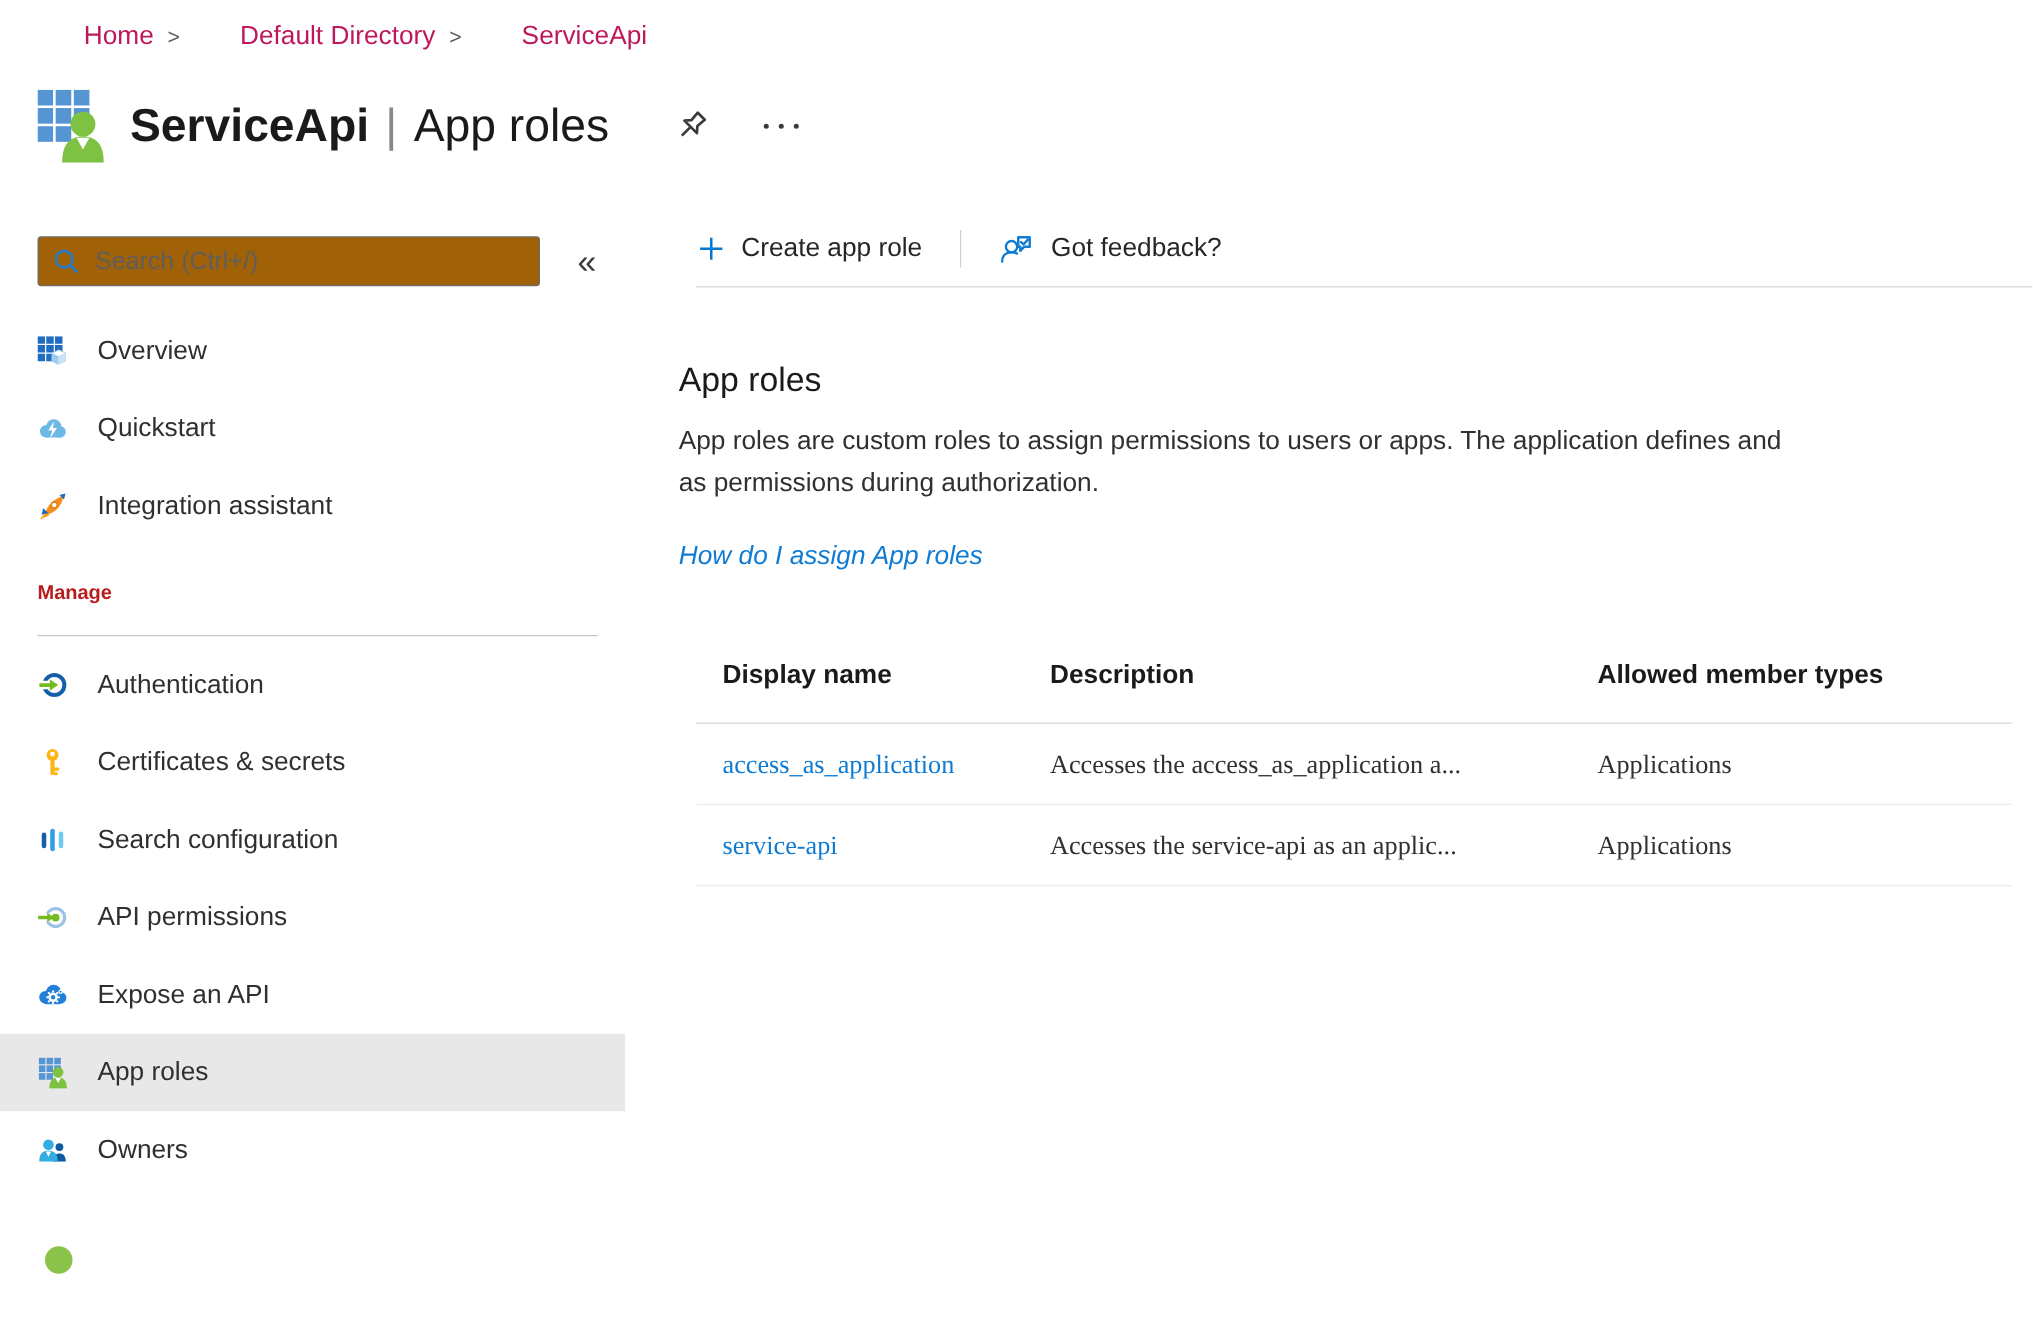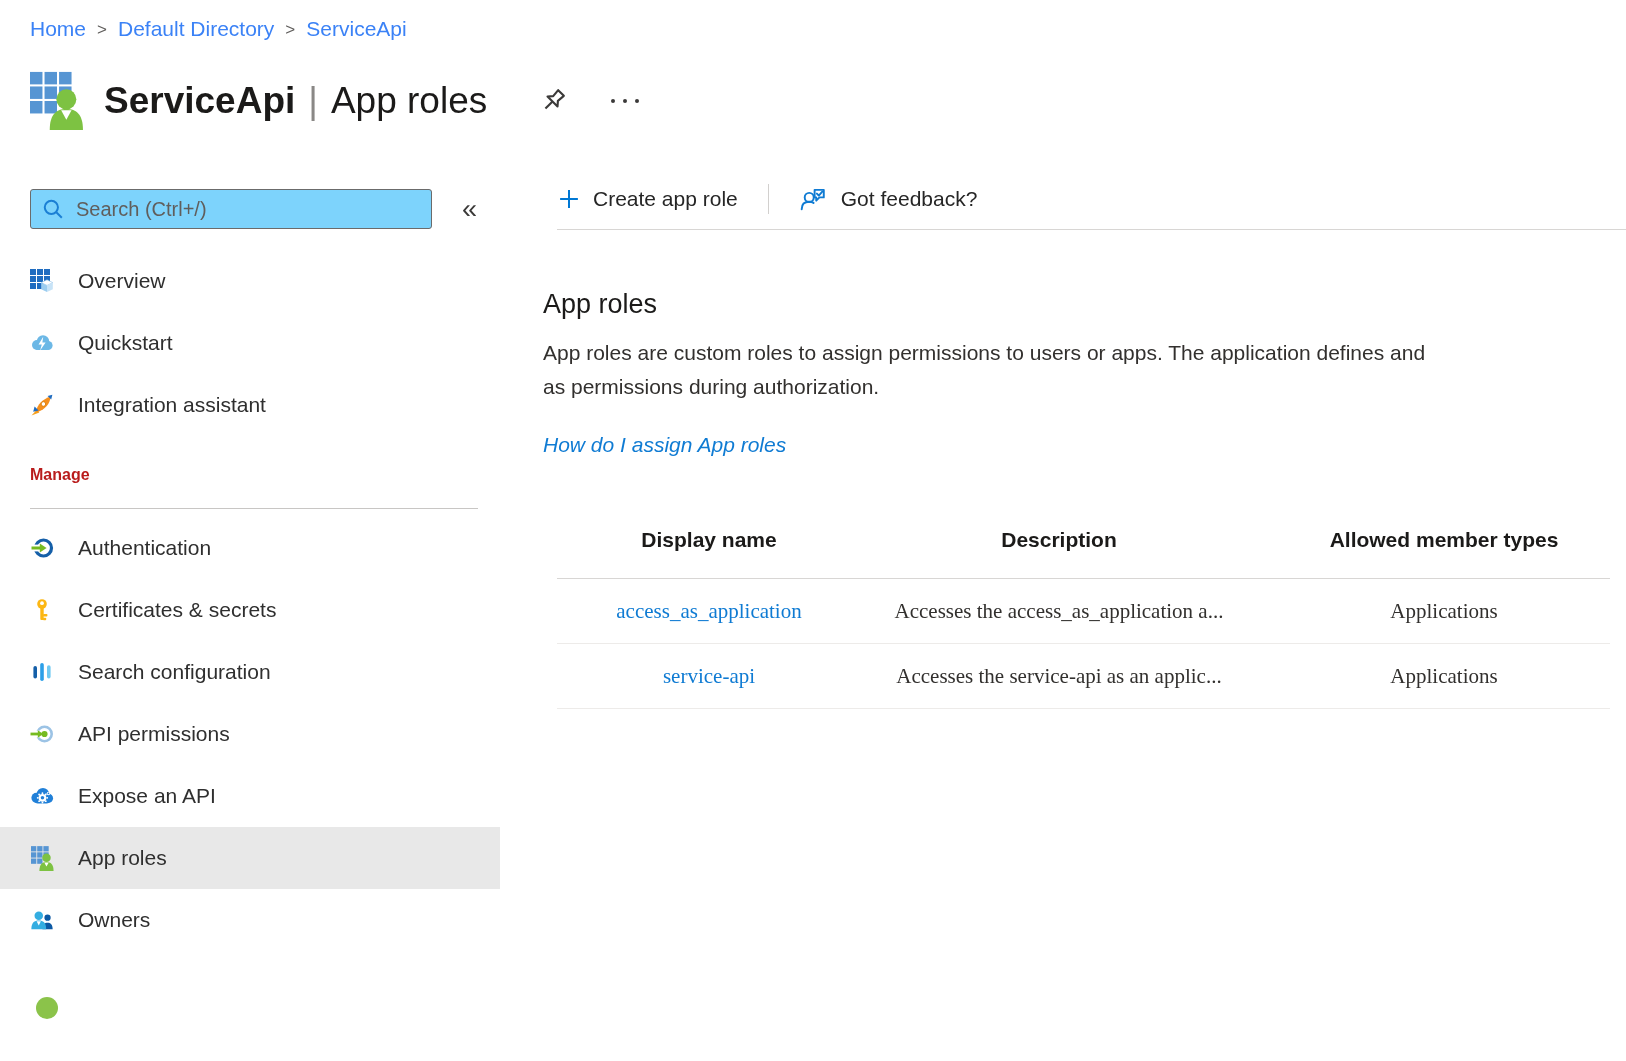--- a/index.html
+++ b/index.html
@@ -2,37 +2,37 @@
 <html><head>
 <meta charset="utf-8">
 <style>
   html,body{margin:0;padding:0;background:#fff;}
   .screen{
     width:1626px;height:1061px;position:relative;overflow:hidden;background:#fff;
     font-family:"Liberation Sans",sans-serif;color:#32302e;
   }
   
   .breadcrumb{padding:16px 0 0 30px;font-size:21px;display:flex;align-items:center;gap:11px;height:26px;}
-  .crumb{color:#3b82f6;cursor:pointer;text-decoration:none;}
+  .crumb{color:#be185d;cursor:pointer;text-decoration:none;margin-left:37px;}
   .crumb-sep{color:#605e5c;font-size:17px;padding-top:2px;}
   
   .page-header{display:flex;align-items:center;margin:28px 0 0 30px;height:62px;}
   .app-icon{width:54px;height:60px;margin-right:20px;flex:none;}
   .page-title{font-size:37px;color:#1b1a19;white-space:nowrap;display:flex;align-items:center;}
   .page-title .name{font-weight:700;}
   .page-title .pipe{color:#8a8886;font-weight:400;margin:0 13px;}
   .title-pin{margin-left:50px;cursor:pointer;display:flex;}
   .title-more{margin-left:42px;display:flex;gap:8px;cursor:pointer;align-items:center;height:24px;}
   .title-more i{width:4px;height:4px;border-radius:50%;background:#3b3a39;display:block;}
   
   .content{display:flex;margin-top:30px;}
   .sidebar{width:500px;flex:none;}
   
   .search-row{display:flex;align-items:center;margin:27px 0 0 30px;}
-  .search-box{width:402px;height:40px;border:1px solid #6b6b6b;border-radius:3px;display:flex;align-items:center;padding:0 11px;box-sizing:border-box;background:#7dd3fc;}
+  .search-box{width:402px;height:40px;border:1px solid #6b6b6b;border-radius:3px;display:flex;align-items:center;padding:0 11px;box-sizing:border-box;background:#a16207;}
   .search-box svg{flex:none;margin-right:10px;}
   .search-box input{border:none;outline:none;font-size:20px;width:100%;font-family:"Liberation Sans",sans-serif;color:#201f1e;background:transparent;}
   .search-box input::placeholder{color:#605e5c;}
   .collapse-btn{margin-left:30px;font-size:27px;color:#3b3a39;cursor:pointer;line-height:1;}
   
   .nav{margin-top:21px;}
   .manage-list{margin-top:8px;}
   .nav-item{height:62px;display:flex;align-items:center;padding-left:30px;font-size:21px;color:#2f2f2f;cursor:pointer;box-sizing:border-box;width:500px;}
   .nav-item.selected{background:#e8e8e8;}
   .nicon{width:24px;height:26px;margin-right:24px;flex:none;display:flex;align-items:center;justify-content:center;}
@@ -43,21 +43,21 @@
   
   .main{flex:1;min-width:0;padding-left:39px;box-sizing:border-box;}
   .toolbar{margin-top:18px;height:38px;display:flex;align-items:center;padding-left:20px;}
   .tb-btn{display:flex;align-items:center;gap:14px;font-size:21px;color:#262626;cursor:pointer;white-space:nowrap;}
   .tb-sep{width:1px;height:30px;background:#d2d0ce;margin:0 30px;}
   .toolbar-divider{margin:11px 0 0 18px;border-top:1px solid #d8d6d4;height:0;}
   .main h2{margin:56px 0 0 4px;font-size:27px;font-weight:400;color:#1b1a19;line-height:36px;}
   .desc{margin:14px 0 0 4px;font-size:21px;line-height:34px;color:#32302e;white-space:nowrap;overflow:hidden;}
   .assign-link{display:inline-block;margin:26px 0 0 4px;font-size:21px;line-height:30px;color:#0f7bd3;cursor:pointer;font-style:italic;}
   
-  .roles-table{margin:42px 16px 0 18px;text-align:center;}
+  .roles-table{margin:42px 16px 0 18px;}
   .t-head{display:flex;height:76px;align-items:center;font-weight:700;font-size:21px;color:#1b1a19;border-bottom:1px solid #d8d6d4;}
   .t-row{display:flex;height:64px;align-items:center;font-size:21px;color:#32302e;border-bottom:1px solid #edebe9;cursor:pointer;font-family:Liberation Serif, serif;}
   .c1{width:262px;padding-left:21px;flex:none;}
   .c2{width:438px;flex:none;}
   .c3{flex:1;}
   .cell-link{color:#0f7bd3;cursor:pointer;}
 </style>
 </head>
 <body>
 

